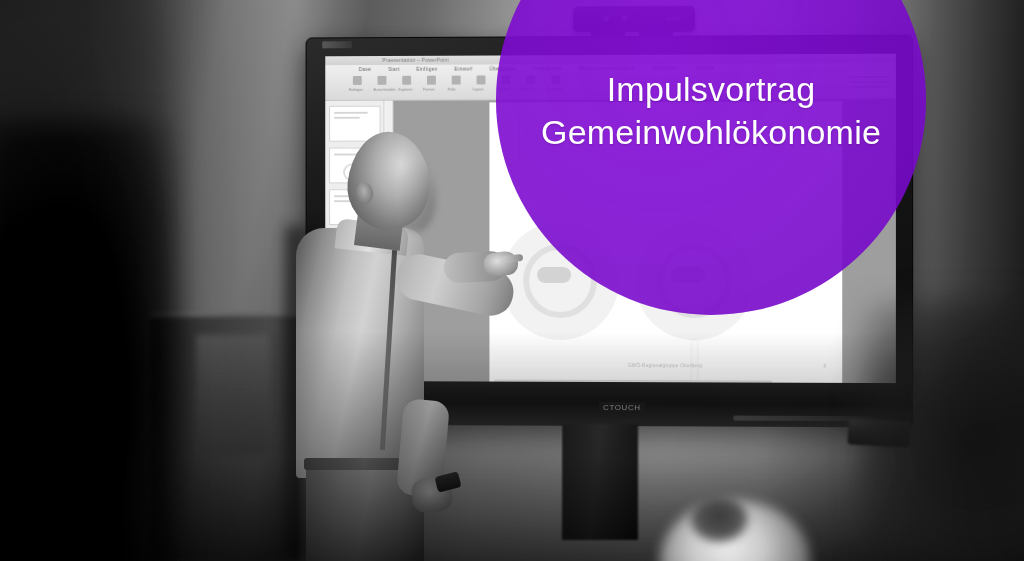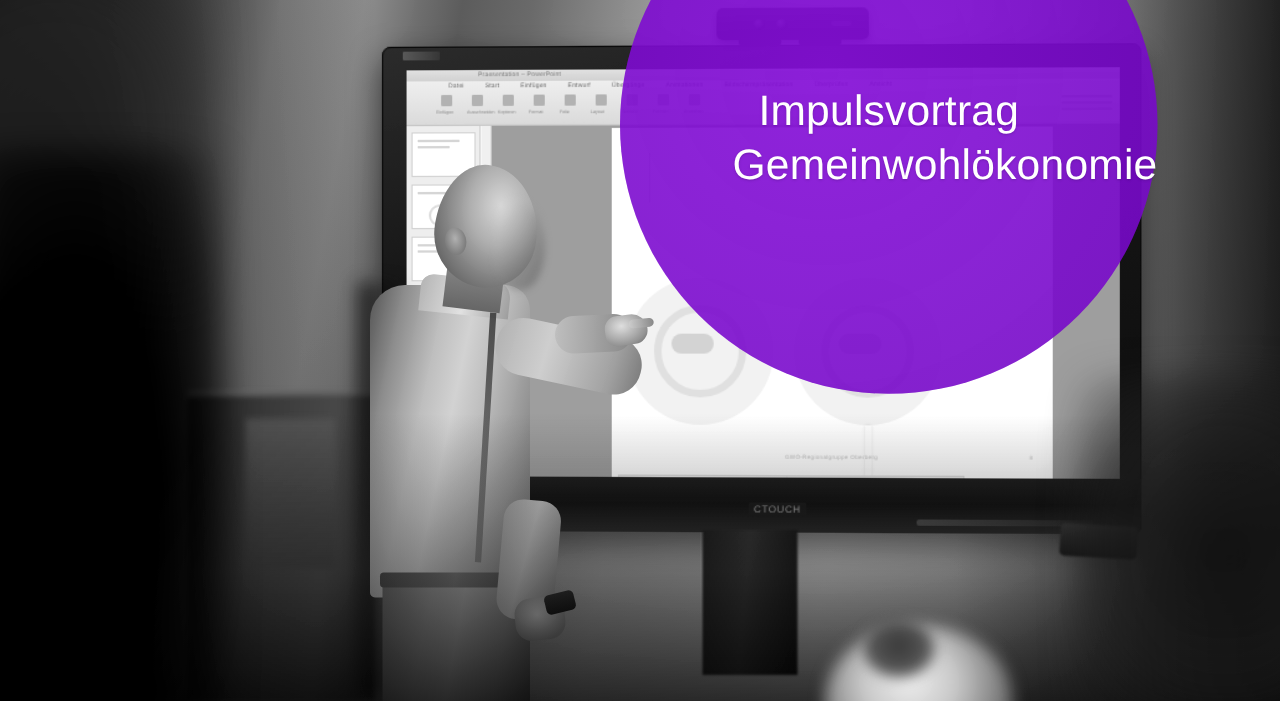--- a/index.html
+++ b/index.html
@@ -604,21 +604,21 @@
     left: 496px; top: 68px;
     width: 430px;
     text-align: center;
     color: #ffffff;
     font-size: 34px;
     line-height: 1.25;
     font-weight: 400;
     letter-spacing: .2px;
     text-shadow: 0 1px 2px rgba(40,0,70,.25);
   }
-  .overlay-title .l2 { display: block; text-align: right; }
+  .overlay-title .l2 { display: block; }
 </style>
 </head>
 <body>
 
 <div class="stage">
 
   <div class="photo">
     <div class="wall"></div>
     <div class="wall-hilite"></div>
     <div class="wall-shade-left"></div>

